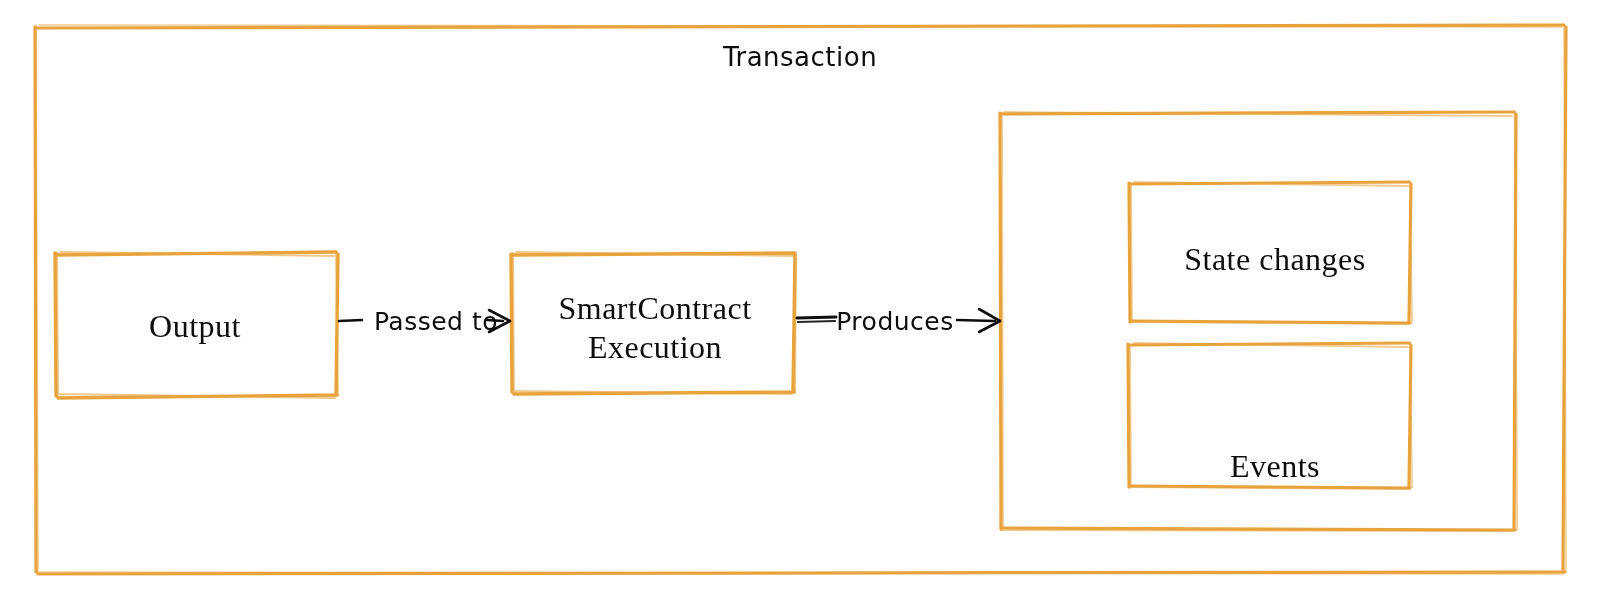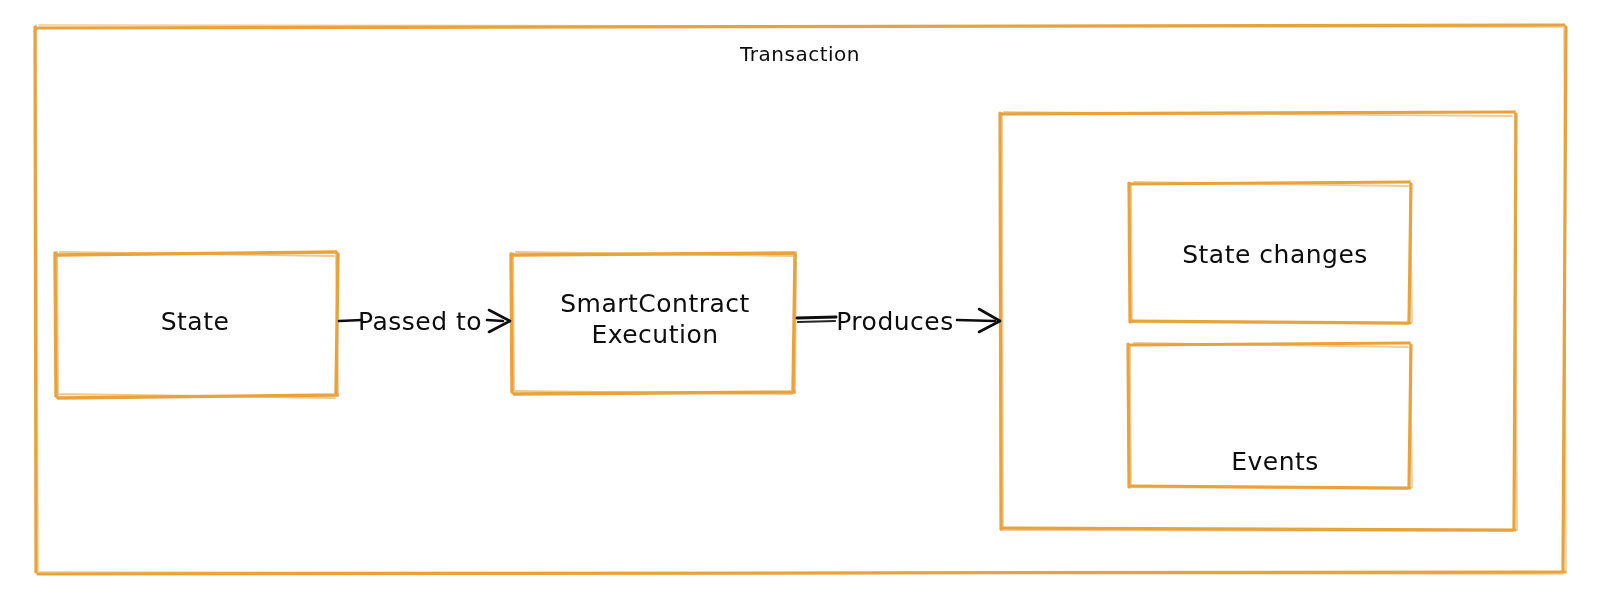--- a/index.html
+++ b/index.html
@@ -31,32 +31,32 @@
     position: absolute;
     color: #0d0d0d;
     font-family: "DejaVu Sans", sans-serif;
     font-weight: 400;
     letter-spacing: 0.5px;
     text-align: center;
     white-space: pre;
     line-height: 1.22;
     -webkit-font-smoothing: none;
   }
-  .label.t-title    { font-size: 20px; }
-  .label.t-box      { font-size: 25px; }
+  .label.t-title    { font-size: 26px; }
+  .label.t-box      { font-size: 32px; font-family: Liberation Serif, serif; }
   .label.t-edge     { font-size: 25px; }
 
   
   #transaction-title   { left: 600px;  top: 42px;  width: 400px; }
   #output-title        { left: 1100px; top: 133px; width: 320px; }
   #input-label         { left: 60px;   top: 307px; width: 270px; }
   #contract-label      { left: 520px;  top: 289px; width: 270px; }
   #state-changes-label { left: 1140px; top: 240px; width: 270px; }
   #events-label        { left: 1140px; top: 402px; width: 270px; margin-top: 45px; }
-  #edge1-label         { left: 358px;  top: 307px; width: 140px; text-align: left; }
+  #edge1-label         { left: 358px;  top: 307px; width: 140px; text-align: right; }
   #edge2-label         { left: 830px;  top: 307px; width: 130px; text-align: center; }
 
   
   .hit { position: absolute; background: transparent; }
 </style>
 </head>
 <body>
 
 <div id="diagram-root">
 
@@ -102,21 +102,21 @@
     <g>
       <path d="M797,318 L836,317" fill="none" stroke="#0d0d0d" stroke-width="3" stroke-linecap="round"></path>
       <path d="M798,322 L835,321" fill="none" stroke="#0d0d0d" stroke-width="2.2" stroke-linecap="round" opacity="0.9"></path>
       <path d="M957,320 L995,321" fill="none" stroke="#0d0d0d" stroke-width="2.6" stroke-linecap="round"></path>
       <path d="M979,309 L1000,321 L979,332" fill="none" stroke="#0d0d0d" stroke-width="2.6" stroke-linecap="round" stroke-linejoin="round"></path>
     </g>
   </svg>
 
   <div class="label t-title" id="transaction-title">Transaction</div>
 
-  <div class="label t-box" id="input-label">State</div>
+  <div class="label t-box" id="input-label">Output</div>
 
   <div class="label t-edge" id="edge1-label">Passed to</div>
 
   <div class="label t-edge" id="edge2-label">Produces</div>
 
   <div class="label t-box" id="contract-label"><span>SmartContract</span><br><span>Execution</span></div>
 
 
   <div class="label t-box" id="state-changes-label">State changes</div>
 

